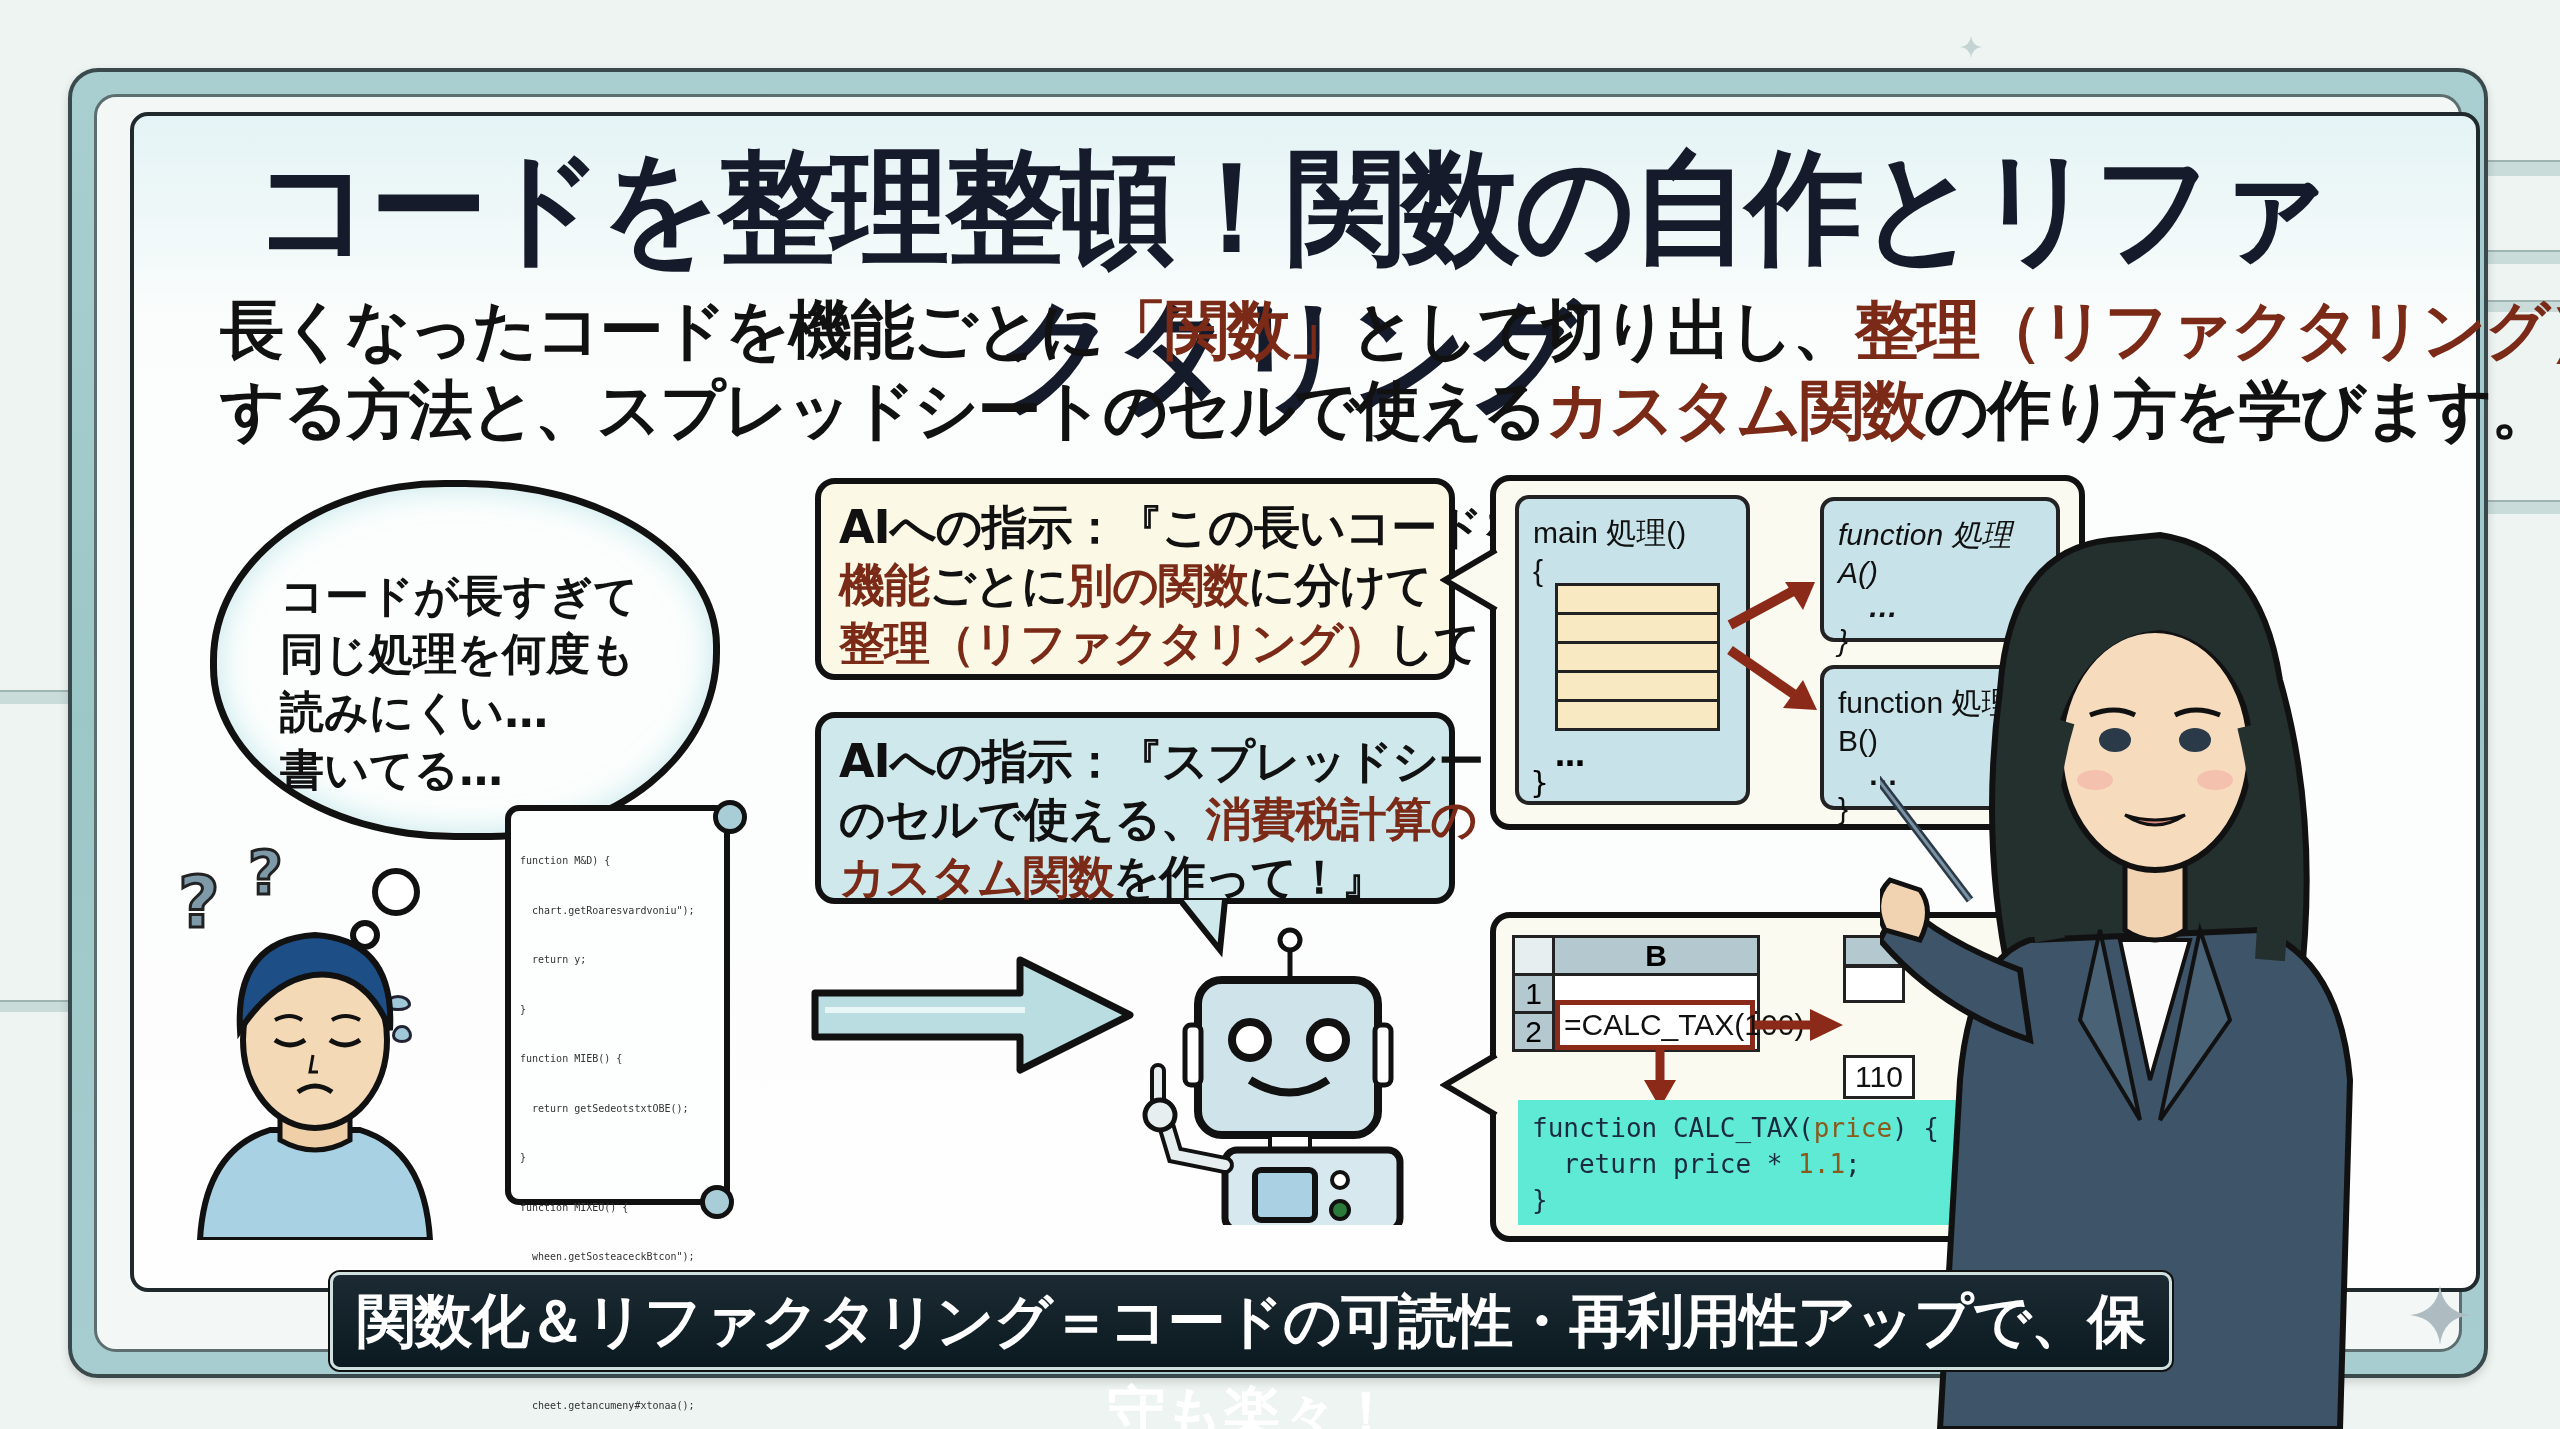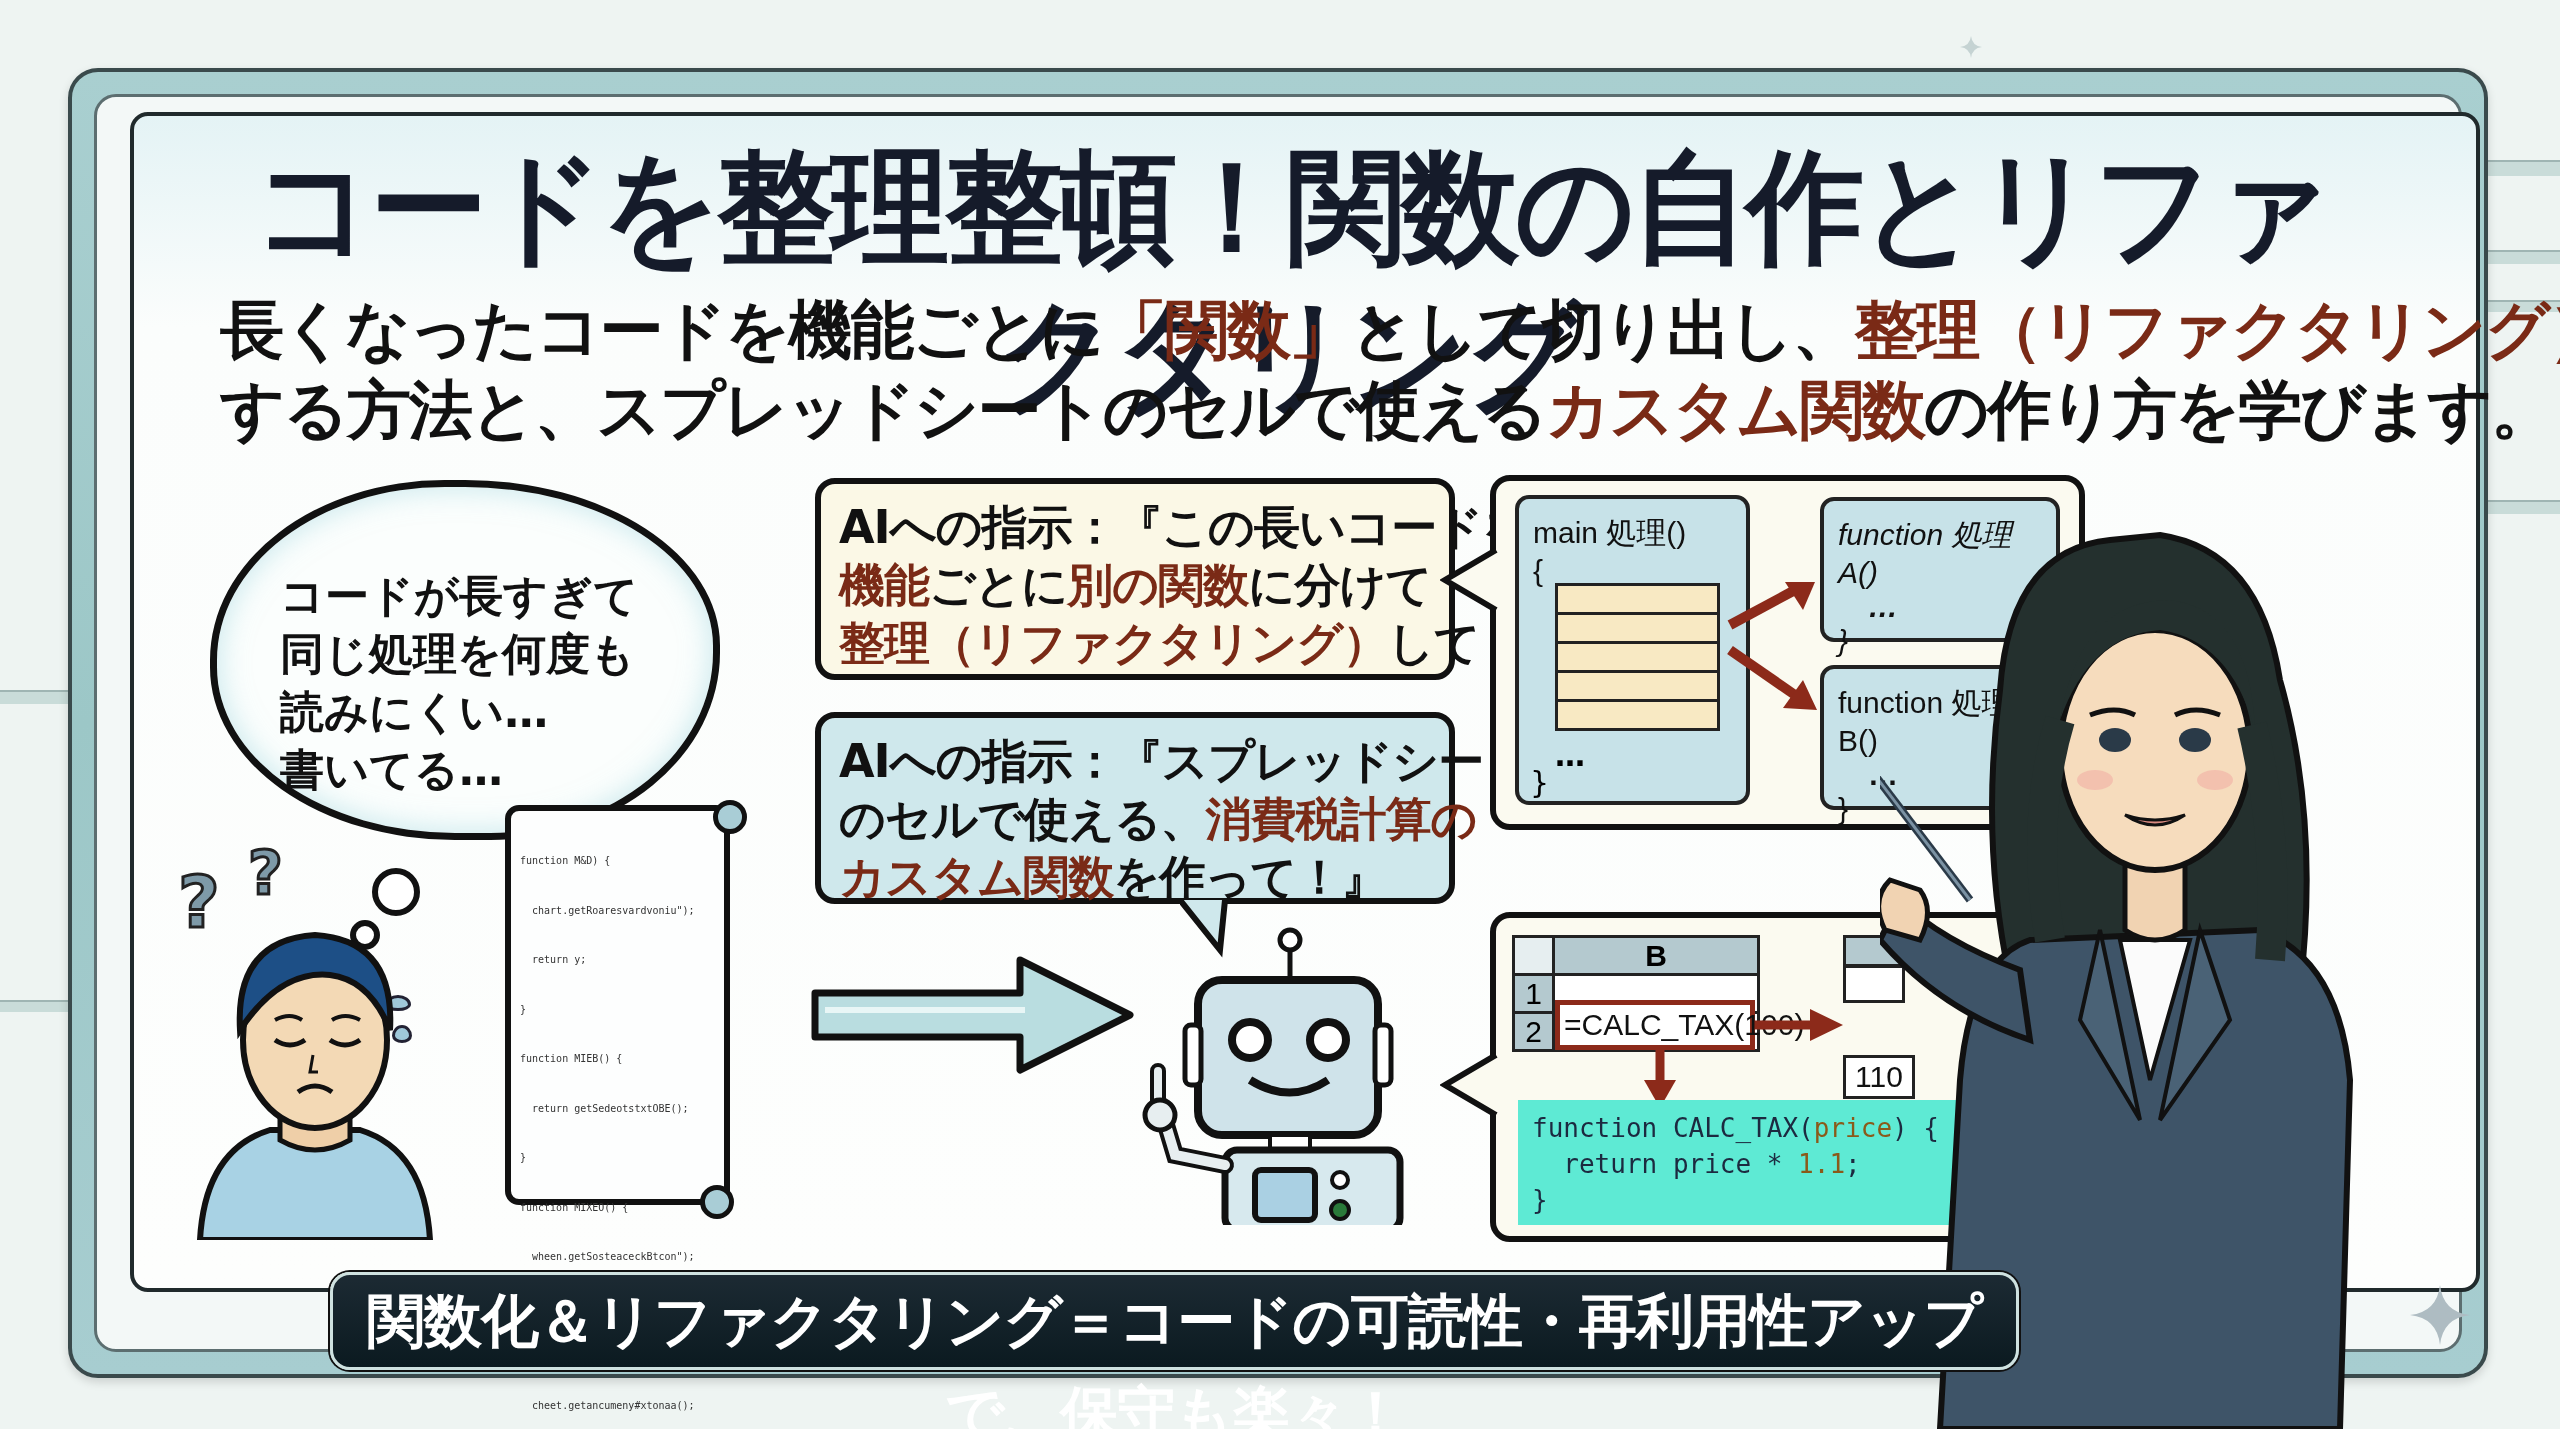--- a/index.html
+++ b/index.html
@@ -137,23 +137,23 @@
     padding: 10px 14px; color: #1c2a40; white-space: pre;
   }
   .code-snippet .param { color: #8a5a1a; }
   .code-snippet .num { color: #8a5a1a; }
 
   
   .presenter { position: absolute; left: 1880px; top: 520px; width: 600px; height: 909px; }
 
   
   .banner {
-    position: absolute; left: 330px; top: 1272px; width: 1689px; height: 98px;
+    position: absolute; left: 330px; top: 1272px; width: 1842px; height: 98px;
     background: linear-gradient(180deg, #1c2a33 0%, #0b1a20 100%);
-    border: 3px solid #cfe2e0; border-radius: 20px;
+    border: 3px solid #cfe2e0; border-radius: 10px;
     color: #fff; font-size: 58px; font-weight: bold; line-height: 92px;
     text-align: center; letter-spacing: -1px;
     box-shadow: 0 0 0 2px #111;
   }
   .sparkle { position: absolute; left: 2410px; top: 1285px; width: 60px; height: 60px; }
   .sparkle-top { position: absolute; left: 1960px; top: 36px; width: 22px; height: 22px; }
 </style>
 </head>
 <body>
 

